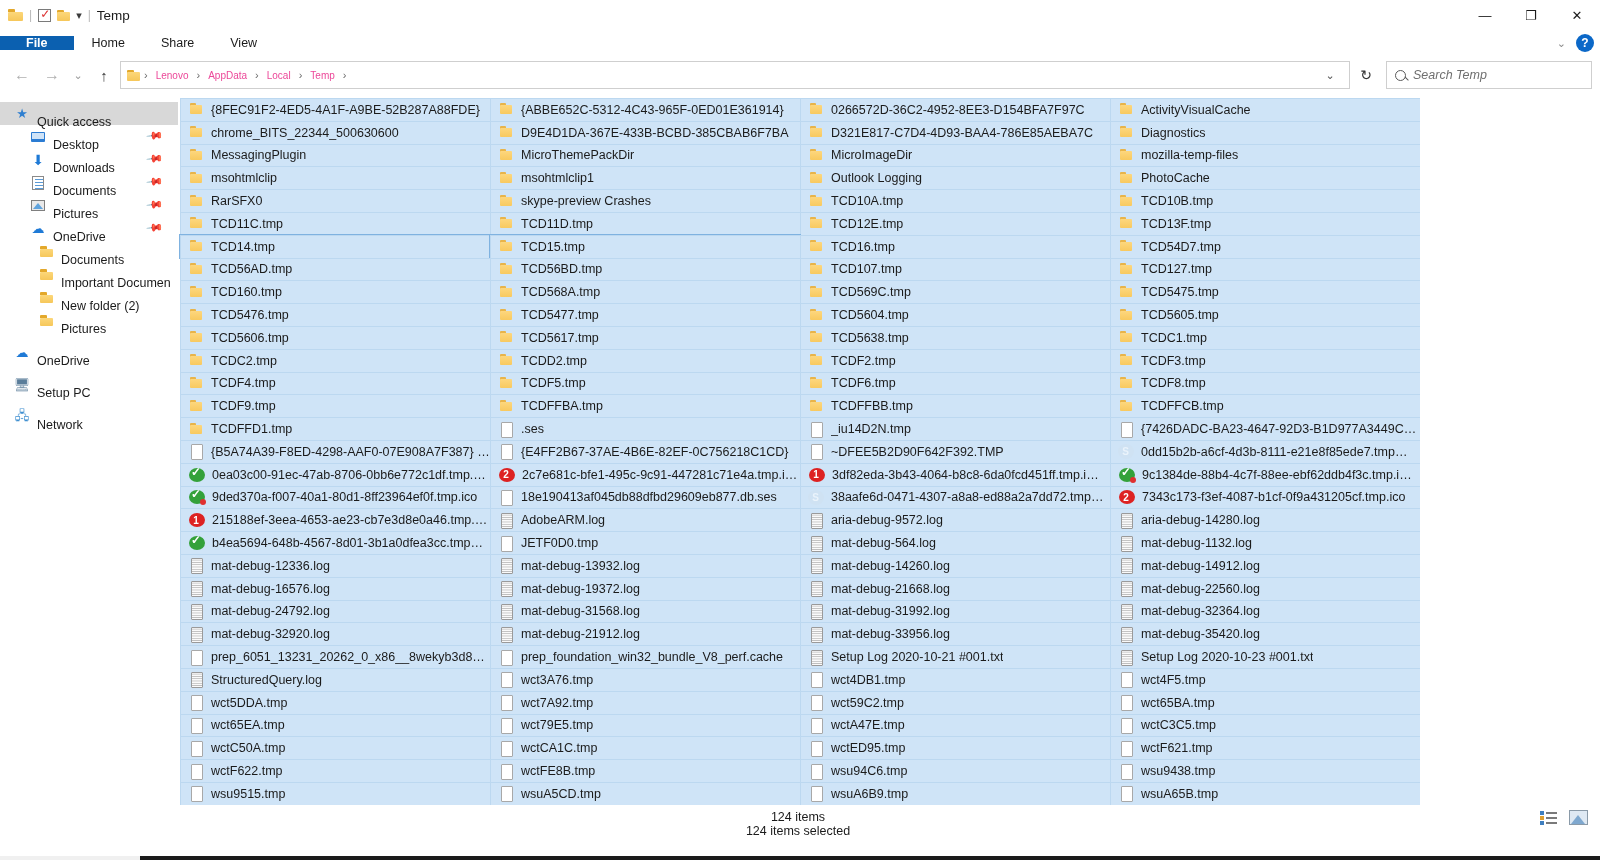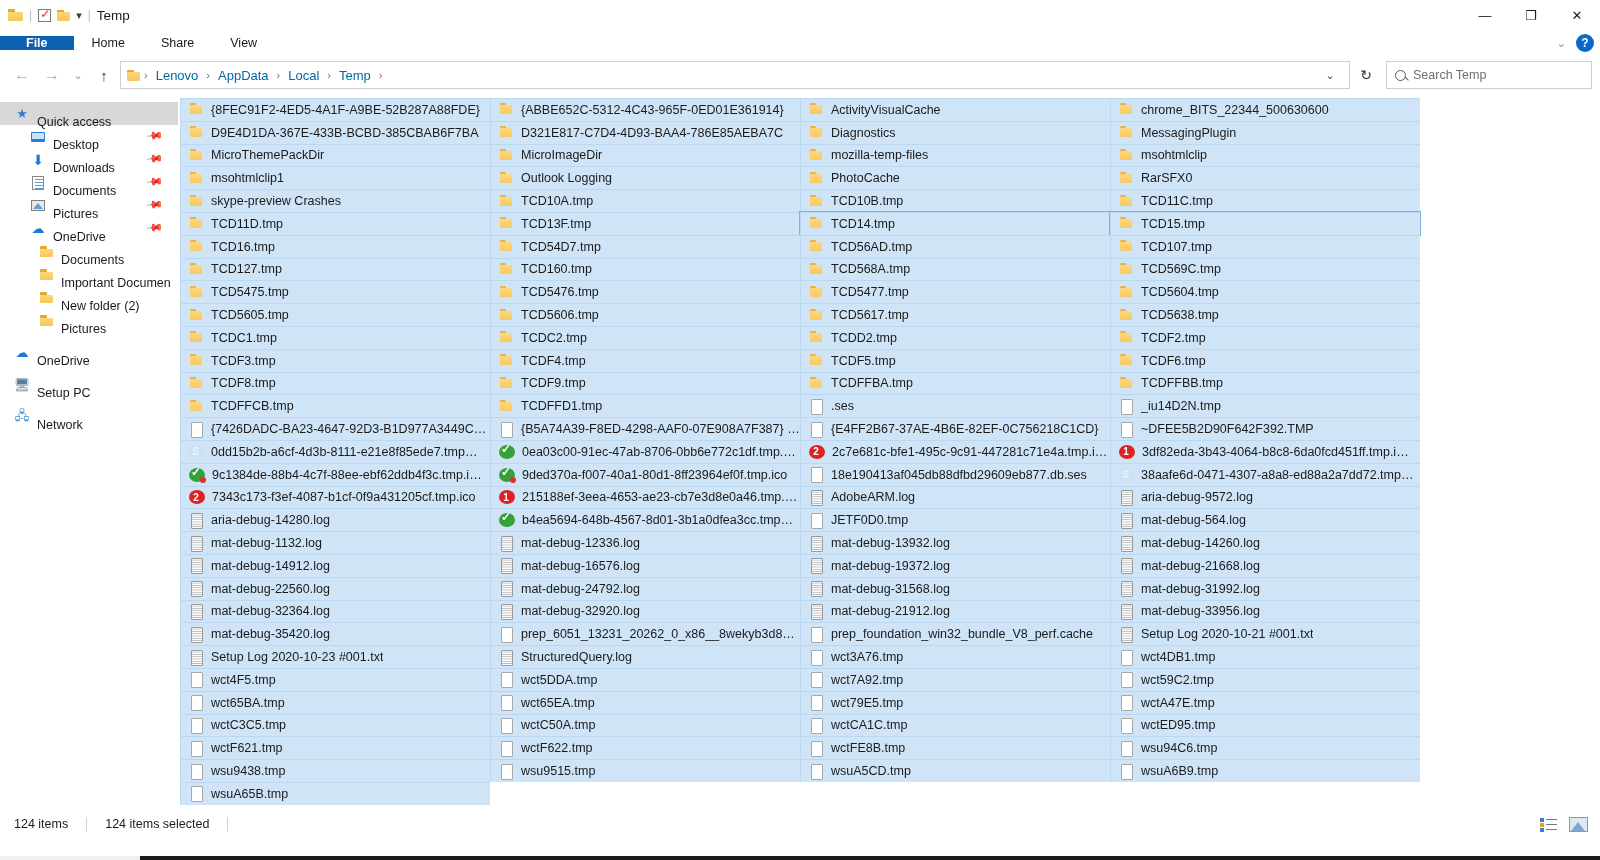--- a/index.html
+++ b/index.html
@@ -42,25 +42,25 @@
   .ribbon-right { position: absolute; right: 6px; top: 0; height: 26px; display: flex; align-items: center; gap: 10px; }
   .chev { color: #8a8a8a; font-size: 11px; }
   .help-ico { width: 18px; height: 18px; border-radius: 50%; background: #0b68c8; color: #fff; font-size: 12px; font-weight: 700; display: flex; align-items: center; justify-content: center; }
 
   
   .addrbar { height: 38px; display: flex; align-items: center; padding: 0 8px; gap: 2px; background: #fff; }
   .navbtn { width: 28px; height: 28px; display: flex; align-items: center; justify-content: center; font-size: 16px; color: #b0b0b0; }
   .navbtn.up { color: #3a3a3a; font-size: 15px; }
   .navbtn.dd { font-size: 11px; color: #9a9a9a; width: 20px; }
   .addrfield { flex: 1; height: 28px; border: 1px solid #cfcfcf; background: #fff; display: flex; align-items: center; padding: 0 6px; gap: 4px; }
-  .crumb { font-size: 13px; color: #0369a1; padding: 0 4px; }
+  .crumb { font-size: 10px; color: #ec4899; padding: 0 4px; }
   .crumb-sep { color: #6a6a6a; font-size: 11px; }
   .addr-drop { width: 26px; height: 26px; display: flex; align-items: center; justify-content: center; color: #555; font-size: 11px; }
   .refresh { width: 28px; height: 28px; display: flex; align-items: center; justify-content: center; border: 1px solid transparent; color: #333; font-size: 14px; }
-  .searchbox { width: 206px; height: 28px; border: 1px solid #cfcfcf; display: flex; align-items: center; gap: 7px; padding: 0 8px; margin-left: 4px; }
+  .searchbox { width: 206px; height: 28px; border: 1px solid #cfcfcf; display: flex; align-items: center; gap: 7px; padding: 0 8px; margin-left: 4px; font-style: italic; }
   .searchbox .ph { color: #6f6f6f; font-size: 12.5px; }
   .mag { width: 11px; height: 11px; border: 1.4px solid #5a5a5a; border-radius: 50%; position: relative; display: inline-block; }
   .mag::after { content:""; position:absolute; width: 5px; height: 1.4px; background: #5a5a5a; transform: rotate(45deg); right: -4px; bottom: 0px; }
 
   
   .body { display: flex; height: 716px; }
 
   
   .sidebar { width: 178px; background: #ffffff; padding-top: 8px; font-size: 12.5px; }
   .snode { height: 23px; display: flex; align-items: center; gap: 7px; padding-left: 14px; color: #1b1b1b; position: relative; }
@@ -100,21 +100,21 @@
                    background-image: linear-gradient(#b9b9b9 1px, transparent 1px); background-size: 100% 2.3px; background-position: 0 3px; }
   .fi.green { background: #34a13a; border-radius: 50%; width: 14px; height: 14px; margin-left: 1px; }
   .fi.green::after { content:"✓"; position:absolute; left:2px; top:-3px; font-size: 12px; color:#fff; font-weight:700; }
   .fi.greendot::before { content:""; position:absolute; right:-1px; bottom:-1px; width:6px; height:6px; background:#e03030; border-radius:50%; z-index:2; }
   .fi.red { background: #dd2222; border-radius: 50%; width: 14px; height: 14px; margin-left: 1px; color:#fff; }
   .fi.red::after { content: attr(data-n); position:absolute; left:0; top:0; width:14px; height:14px; display:flex; align-items:center; justify-content:center; font-size:10px; font-weight:700; color:#fff; }
   .fi.skype { width: 15px; height: 15px; border-radius: 50%; background: #cfe2f3; }
   .fi.skype::after { content:"S"; position:absolute; left:0; top:0; width:15px; height:15px; display:flex; align-items:center; justify-content:center; font-size:10px; color:#eaf3fb; font-weight:700; }
 
   
-  .statusbar { height: 28px; display: flex; align-items: center; padding-left: 14px; font-size: 12.5px; color: #1b1b1b; gap: 0; position: relative; }
+  .statusbar { height: 28px; display: flex; align-items: center; padding-left: 14px; font-size: 12.5px; color: #1b1b1b; gap: 0; position: relative; flex-direction: column; }
   .st-item { padding-right: 18px; }
   .st-div { width: 1px; height: 15px; background: #d2d2d2; margin-right: 18px; }
   .viewbtns { position: absolute; right: 12px; display: flex; align-items: center; gap: 12px; }
   .vb-details { width: 17px; height: 15px; position: relative; }
   .vb-details::before { content:""; position:absolute; left:0; top:1px; width:4px; height:4px; background:#3f7fbf; box-shadow: 0 5px 0 #e0a030, 0 10px 0 #3f7fbf; }
   .vb-details::after { content:""; position:absolute; left:6px; top:2px; width:11px; height:1.6px; background:#7a7a7a; box-shadow: 0 5px 0 #7a7a7a, 0 10px 0 #7a7a7a; }
   .vb-icons { width: 19px; height: 15px; background: #dfe9f3; border: 1px solid #8a9aa8; position: relative; overflow: hidden; }
   .vb-icons::after { content:""; position:absolute; left:1px; bottom:0; width:0; height:0; border-left: 7px solid transparent; border-right: 7px solid transparent; border-bottom: 9px solid #7fa8cf; }
   .taskbar-hint { position: absolute; bottom: 0; left: 0; width: 1600px; height: 4px; background: #1b1b1b; }
   .taskbar-hint .a { width: 140px; height: 4px; background: #f0f0f0; margin-left: 0; }
@@ -268,20 +268,24 @@
           <div class="cell">
             <span class="fi folder"></span>
             <span class="nm">{8FEC91F2-4ED5-4A1F-A9BE-52B287A88FDE}</span>
           </div>
           <div class="cell">
             <span class="fi folder"></span>
             <span class="nm">{ABBE652C-5312-4C43-965F-0ED01E361914}</span>
           </div>
           <div class="cell">
             <span class="fi folder"></span>
+            <span class="nm">0266572D-36C2-4952-8EE3-D154BFA7F97C</span>
+          </div>
+          <div class="cell">
+            <span class="fi folder"></span>
             <span class="nm">ActivityVisualCache</span>
           </div>
           <div class="cell">
             <span class="fi folder"></span>
             <span class="nm">chrome_BITS_22344_500630600</span>
           </div>
           <div class="cell">
             <span class="fi folder"></span>
             <span class="nm">D9E4D1DA-367E-433B-BCBD-385CBAB6F7BA</span>
           </div>
@@ -344,20 +348,24 @@
           <div class="cell">
             <span class="fi folder"></span>
             <span class="nm">TCD11C.tmp</span>
           </div>
           <div class="cell">
             <span class="fi folder"></span>
             <span class="nm">TCD11D.tmp</span>
           </div>
           <div class="cell">
             <span class="fi folder"></span>
+            <span class="nm">TCD12E.tmp</span>
+          </div>
+          <div class="cell">
+            <span class="fi folder"></span>
             <span class="nm">TCD13F.tmp</span>
           </div>
           <div class="cell focus">
             <span class="fi folder"></span>
             <span class="nm">TCD14.tmp</span>
           </div>
           <div class="cell focus">
             <span class="fi folder"></span>
             <span class="nm">TCD15.tmp</span>
           </div>
@@ -365,20 +373,24 @@
             <span class="fi folder"></span>
             <span class="nm">TCD16.tmp</span>
           </div>
           <div class="cell">
             <span class="fi folder"></span>
             <span class="nm">TCD54D7.tmp</span>
           </div>
           <div class="cell">
             <span class="fi folder"></span>
             <span class="nm">TCD56AD.tmp</span>
+          </div>
+          <div class="cell">
+            <span class="fi folder"></span>
+            <span class="nm">TCD56BD.tmp</span>
           </div>
           <div class="cell">
             <span class="fi folder"></span>
             <span class="nm">TCD107.tmp</span>
           </div>
           <div class="cell">
             <span class="fi folder"></span>
             <span class="nm">TCD127.tmp</span>
           </div>
           <div class="cell">

